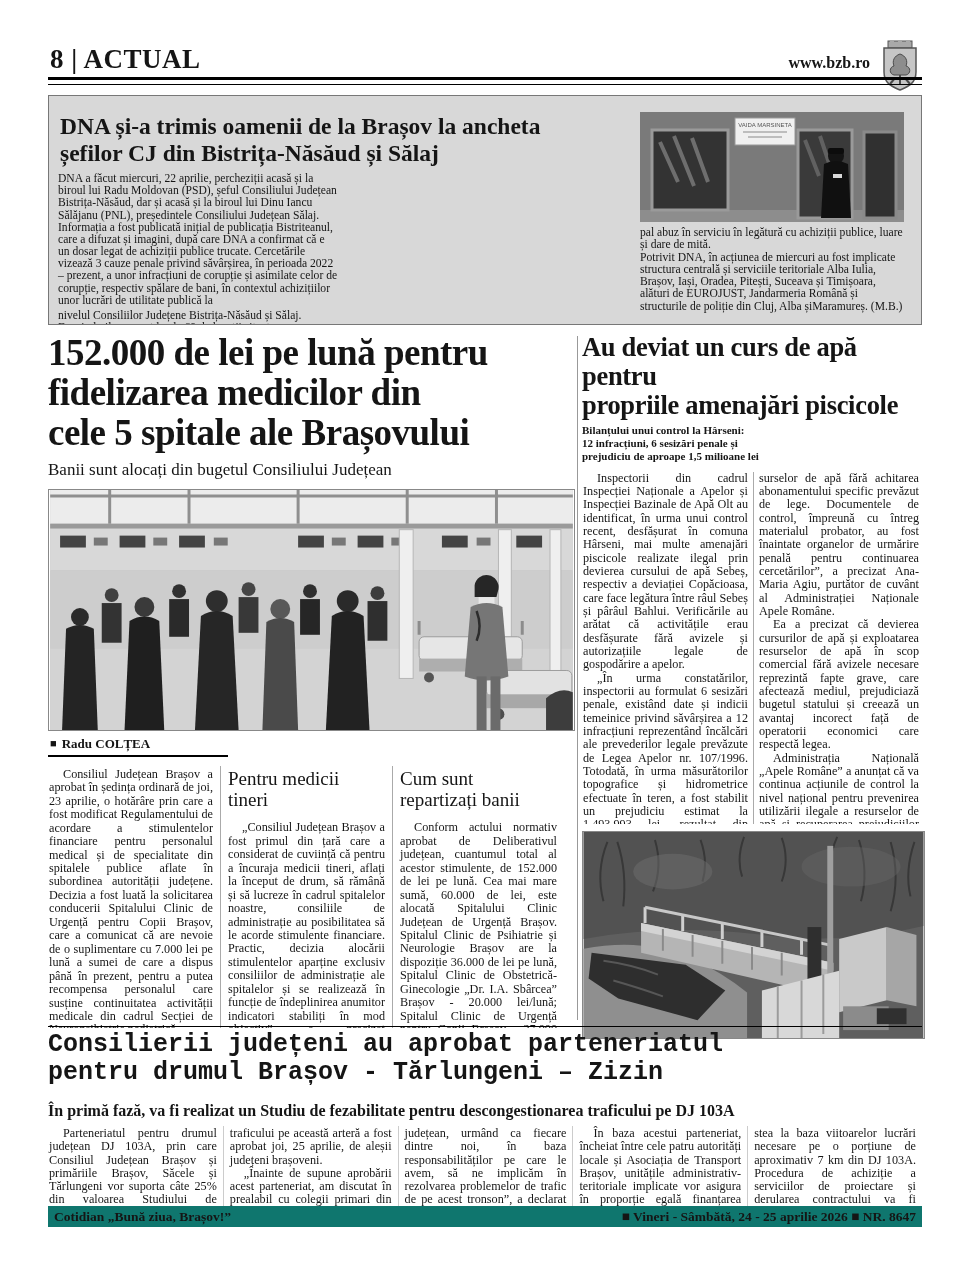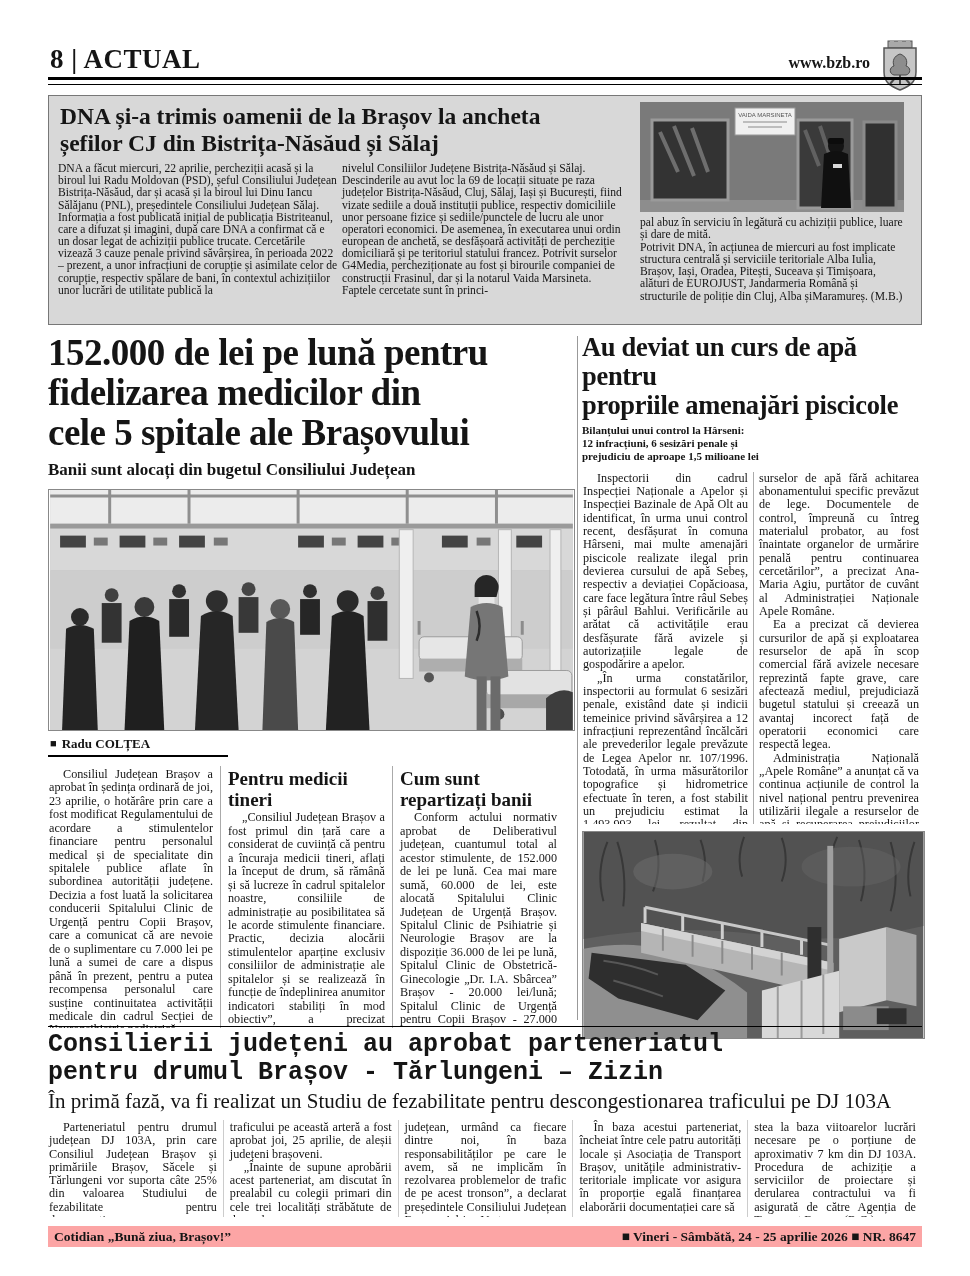--- a/index.html
+++ b/index.html
@@ -7,65 +7,65 @@
         font-family:"Liberation Serif","DejaVu Serif",serif;color:#151515;border-radius:14px;}
   
   .hdr{position:absolute;left:48px;top:42px;width:874px;height:38px;}
   .hdr-section{position:absolute;left:2px;top:2px;font-size:27px;font-weight:bold;letter-spacing:.5px;}
   .hdr-site{position:absolute;right:52px;top:12px;font-size:16px;font-weight:bold;}
   .hdr-logo{position:absolute;right:0;top:-2px;width:44px;height:52px;}
   .rule-thick{position:absolute;left:48px;top:77px;width:874px;border-top:3px solid #000;}
   .rule-thin{position:absolute;left:48px;top:84px;width:874px;border-top:1px solid #000;}
   
   .dna{position:absolute;left:48px;top:95px;width:874px;height:230px;box-sizing:border-box;
-       background:#d8d8d8;border:1px solid #777;padding:6px 9px;display:flex;gap:10px;overflow:hidden;}
+       background:#d8d8d8;border:1px solid #777;padding:16px 9px;display:flex;gap:10px;overflow:hidden;}
   .dna-left{width:572px;}
   .dna-title{font-size:23.5px;font-weight:bold;line-height:1.13;white-space:pre-line;margin:1px 0 7px 2px;}
-  .dna-cols{display:flex;gap:3px;}
+  .dna-cols{display:flex;gap:3px;flex-direction:column;}
   .dna-col{width:281px;font-size:11.6px;line-height:12.15px;text-align:left;}
   .dna-right{width:264px;}
   .dna-right-text{font-size:11.6px;line-height:12.3px;margin-top:5px;}
   .noindent p{margin:0;text-indent:0;}
   
   .main{position:absolute;left:48px;top:333px;width:527px;}
   .main-title{font-size:37px;font-weight:bold;line-height:1.08;letter-spacing:-.5px;white-space:pre-line;}
-  .main-sub{font-size:17px;font-weight:bold;margin-top:7px;}
+  .main-sub{font-size:17px;font-weight:normal;margin-top:7px;}
   .main-photo{margin-top:9px;width:527px;height:242px;border:1px solid #888;box-sizing:border-box;}
   .caption{width:178px;font-size:13px;font-weight:bold;padding:5px 0 3px 2px;border-bottom:2px solid #000;}
   .caption .sq{display:inline-block;margin-right:5px;font-size:11px;vertical-align:1px;}
   .main-cols{display:flex;margin-top:9px;height:262px;overflow:hidden;}
   .mcol{width:172px;box-sizing:border-box;padding:2px 7px 0;font-size:12.2px;line-height:13.45px;text-align:justify;}
   .mcol:first-child{padding-left:1px;}
   .mcol + .mcol{border-left:1px solid #aaa;}
-  .col-head{font-size:19px;font-weight:bold;line-height:1.12;margin:0 0 1px;text-align:left;white-space:pre-line;}
+  .col-head{font-size:19px;font-weight:normal;line-height:1.12;margin:0 0 11px;text-align:left;white-space:pre-line;}
   .body p{margin:0;text-indent:14px;}
   .cont p:first-child{text-indent:0;}
   
   .vline{position:absolute;left:577px;top:336px;height:684px;border-left:1px solid #999;}
   .water{position:absolute;left:582px;top:333px;width:343px;}
   .water-title{font-size:26.5px;font-weight:bold;line-height:1.09;letter-spacing:-.3px;white-space:pre-line;}
   .water-sub{font-size:11px;font-weight:bold;line-height:1.18;white-space:pre-line;margin-top:4px;}
   .water-cols{display:flex;margin-top:9px;height:352px;overflow:hidden;}
   .wcol{width:171px;box-sizing:border-box;padding:0 5px;font-size:12.2px;line-height:13.35px;text-align:justify;}
   .wcol:first-child{padding-left:1px;}
   .wcol + .wcol{border-left:1px solid #aaa;}
   .water-photo{margin-top:7px;width:343px;height:208px;border:1px solid #888;box-sizing:border-box;}
   
   .road{position:absolute;left:48px;top:1026px;width:874px;}
   .road-rule{border-top:1px solid #000;margin-bottom:4px;}
   .road-title{font-size:25px;font-weight:bold;line-height:1.1;white-space:pre-line;font-family:Liberation Mono, monospace;}
-  .road-sub{font-size:21px;font-weight:normal;margin-top:3px;}
+  .road-sub{font-size:16px;font-weight:bold;margin-top:16px;}
   .road-cols{display:flex;margin-top:6px;height:97px;overflow:hidden;}
   .rcol{width:174.8px;box-sizing:border-box;padding:1px 6px 0;font-size:12.2px;line-height:13.3px;text-align:justify;}
   .rcol:first-child{padding-left:1px;}
   .rcol + .rcol{border-left:1px solid #ccc;}
   
-  .foot{position:absolute;left:48px;top:1206px;width:874px;height:21px;background:#fca5a5;
+  .foot{position:absolute;left:48px;top:1206px;width:874px;height:21px;background:#0f766e;
         display:flex;justify-content:space-between;align-items:center;box-sizing:border-box;
-        padding:0 6px;font-size:13.5px;font-weight:bold;margin-top:20px;}
+        padding:0 6px;font-size:13.5px;font-weight:bold;}
   svg{display:block;}
 </style>
 </head>
 <body>
 
 <div class="page">
 
   <div class="hdr">
     <div class="hdr-section">8 | ACTUAL</div>
     <div class="hdr-site">www.bzb.ro</div>

